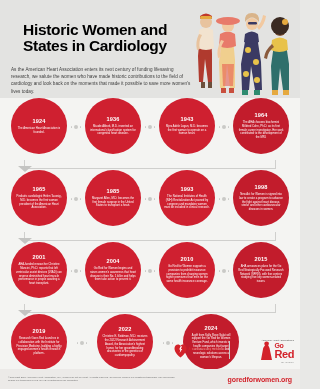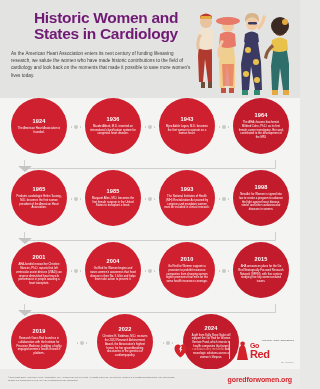--- a/index.html
+++ b/index.html
@@ -7,22 +7,22 @@
     width:300px;height:389px;overflow:hidden;
     background:#e8e8e6;
     font-family:"Liberation Sans",sans-serif;
     -webkit-font-smoothing:antialiased;
   }
   .page{position:relative;width:300px;height:389px;background:#e9e9e7;}
 
   
   .header{position:relative;height:98px;background:#e3e3e1;padding:10px 0 0 11px;box-sizing:border-box;}
   .title{
-    color:#701a75;font-weight:bold;font-size:15.5px;line-height:16px;
-    letter-spacing:-0.3px;margin:0;width:190px;text-align:center;
+    color:#000000;font-weight:bold;font-size:15.5px;line-height:16px;
+    letter-spacing:-0.3px;margin:12px;width:190px;
   }
   .title .l2{display:block;}
   .intro{
     margin-top:8px;width:180px;color:#3d3d3d;
     font-size:4.6px;line-height:7.2px;letter-spacing:0.05px;
   }
   .illo{position:absolute;right:2px;top:4px;width:112px;height:94px;}
 
   
   .board{position:relative;background:#f4f4f2;padding:0;height:291px;}
@@ -75,21 +75,21 @@
   .footer{position:relative;height:0;}
   .logos{
     position:absolute;right:6px;bottom:28px;display:flex;align-items:center;gap:6px;
   }
   .aha-logo{display:flex;align-items:center;gap:2px;}
   .aha-mark{width:13px;height:15px;}
   .aha-txt{font-size:2.6px;line-height:3.3px;color:#d3222a;font-weight:bold;}
   .divider-v{width:1px;height:18px;background:#c9c9c7;}
   .gored{position:relative;width:58px;height:22px;}
   .gored-top{font-size:2.3px;color:#444;text-align:right;letter-spacing:0.1px;}
-  .gored-main{display:flex;align-items:center;}
+  .gored-main{display:flex;align-items:center;justify-content:flex-end;}
   .gored-word{
     font-weight:bold;color:#d3222a;font-size:11px;line-height:10px;text-align:left;
     letter-spacing:-0.4px;
   }
   .gored-word .go{font-size:7px;display:block;line-height:6px;}
   .gored-sub{font-size:2px;color:#777;text-align:right;letter-spacing:0.4px;}
   .dress{width:14px;height:20px;}
 
   .bottombar{
     position:absolute;left:0;bottom:0;width:300px;height:20px;background:#eceae8;

